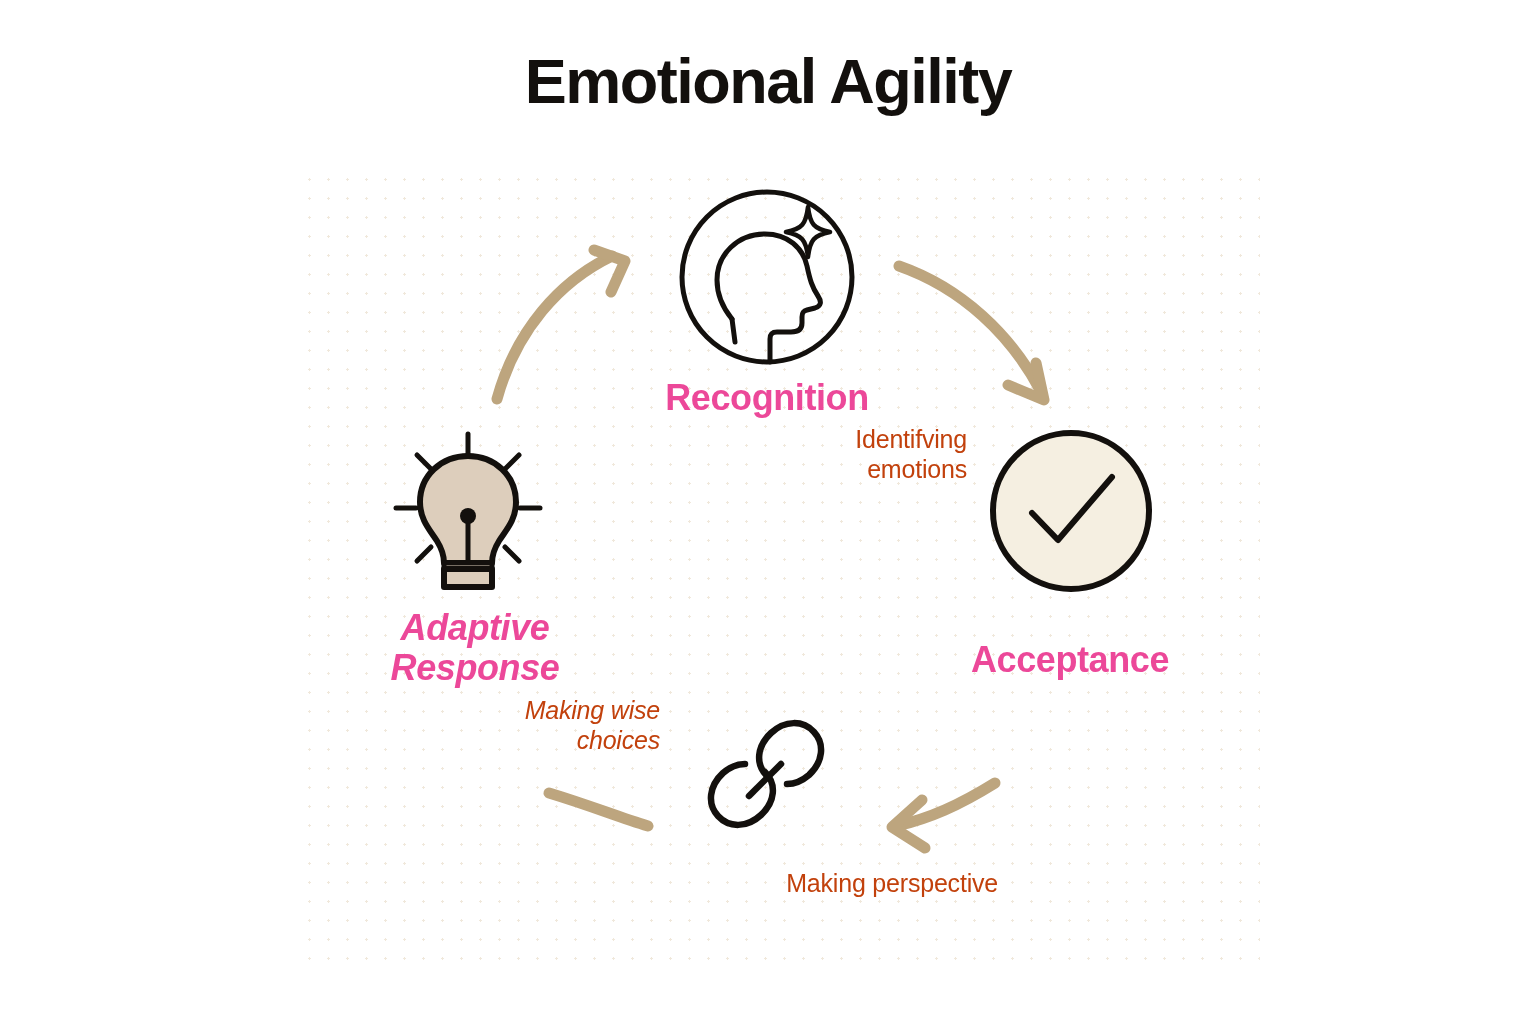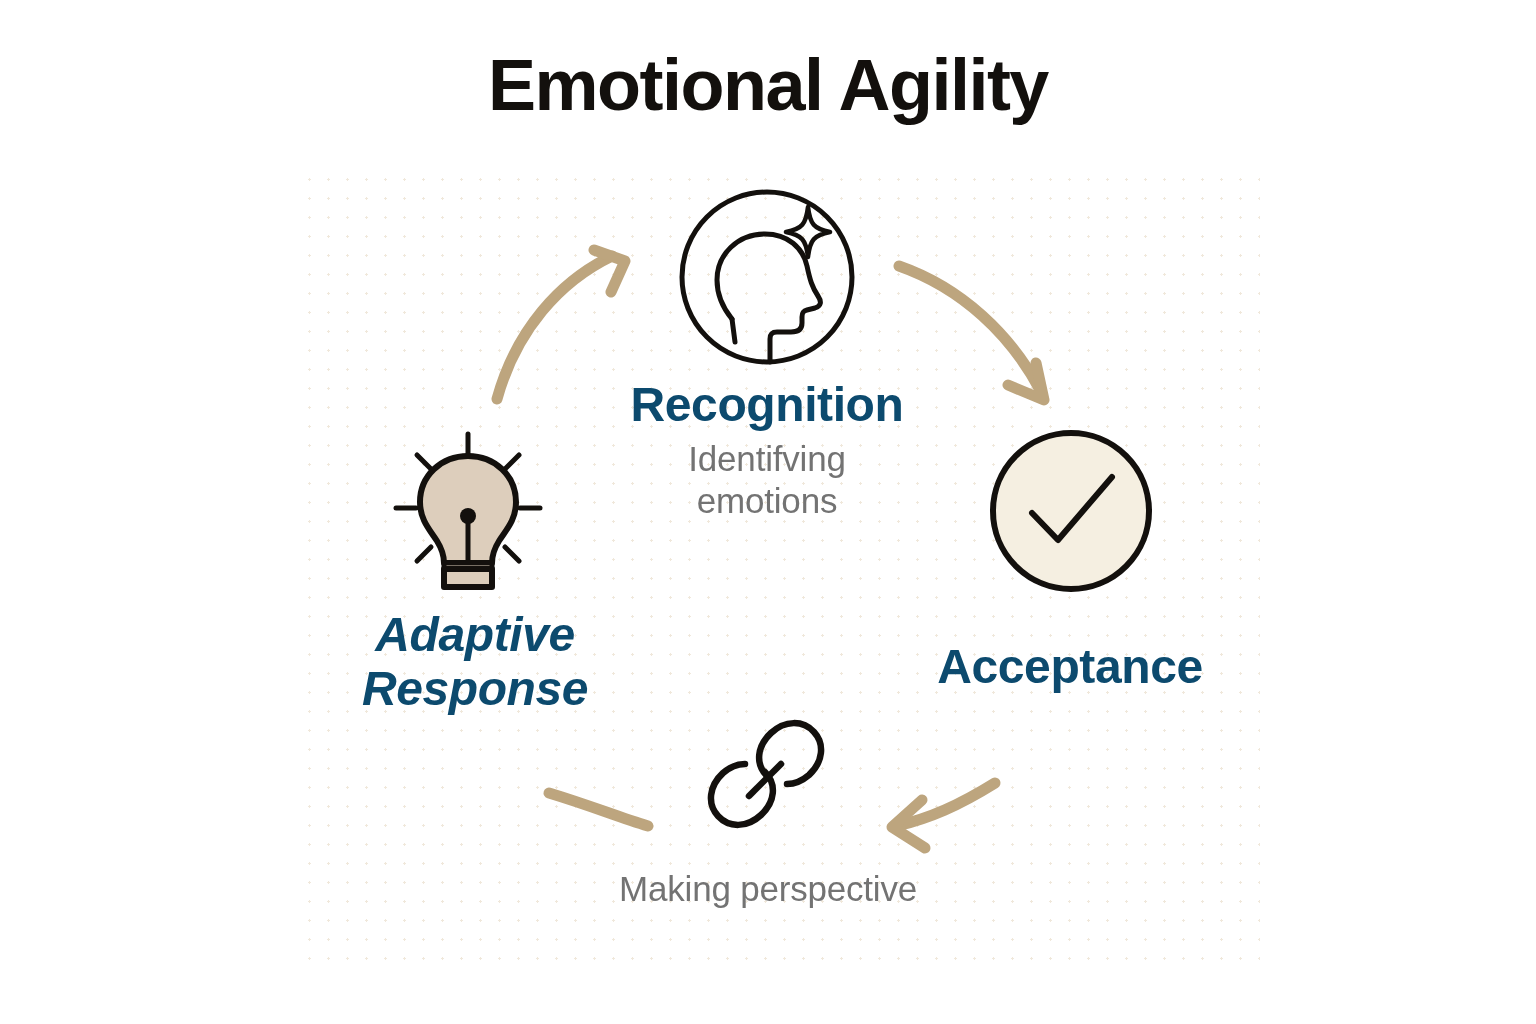--- a/index.html
+++ b/index.html
@@ -27,51 +27,52 @@
     background-size: 19px 19px;
     opacity: .55;
     pointer-events: none;
   }
   #title {
     position: absolute;
     left: 0;
     top: 48px;
     width: 1536px;
     text-align: center;
-    font-size: 72px;
+    font-size: 63px;
     font-weight: 700;
     letter-spacing: -1.5px;
     line-height: 1.05;
     color: #13100d;
   }
   #arrow-layer {
     position: absolute;
     left: 0; top: 0;
     width: 1536px; height: 1024px;
     pointer-events: none;
   }
   .node { position: absolute; }
   .node-icon { position: absolute; }
   .node-text { position: absolute; text-align: center; }
   .node-title {
-    font-size: 48px;
+    font-size: 36px;
     font-weight: 700;
     letter-spacing: -0.4px;
     line-height: 1.12;
-    color: #0c4a6e;
+    color: #ec4899;
     margin: 0;
   }
   .node-caption {
-    font-size: 35px;
+    font-size: 25px;
     font-weight: 400;
     letter-spacing: -0.2px;
     line-height: 1.2;
-    color: #737373;
+    color: #c2410c;
     margin: 6px 0 0 0;
     white-space: pre-line;
+    text-align: right;
   }
 
   
   #node-recognition .node-icon { left: 676px; top: 186px; }
   #node-recognition .node-text { left: 567px; top: 378px; width: 400px; }
 
   #node-acceptance .node-icon { left: 988px; top: 428px; }
   #node-acceptance .node-text { left: 875px; top: 640px; width: 390px; }
 
   #node-detachment .node-icon { left: 705px; top: 713px; }
@@ -200,16 +201,18 @@
         <path d="M 86 139 L 86 98" fill="none" stroke="#13100d" stroke-width="5"></path>
         <circle cx="86" cy="92" r="8" fill="#13100d"></circle>
 
         <rect x="62" y="139" width="48" height="6" fill="#ddcebc" stroke="#13100d" stroke-width="5"></rect>
         <rect x="62" y="145" width="48" height="18" fill="#ddcebc" stroke="#13100d" stroke-width="6" stroke-linejoin="round"></rect>
       </svg>
     </div>
     <div class="node-text">
       <p class="node-title" style="white-space: pre-line;">Adaptive
 Response</p>
+      <p class="node-caption">Making wise
+choices</p>
     </div>
   </div>
 
 </div>
 
 </body></html>

